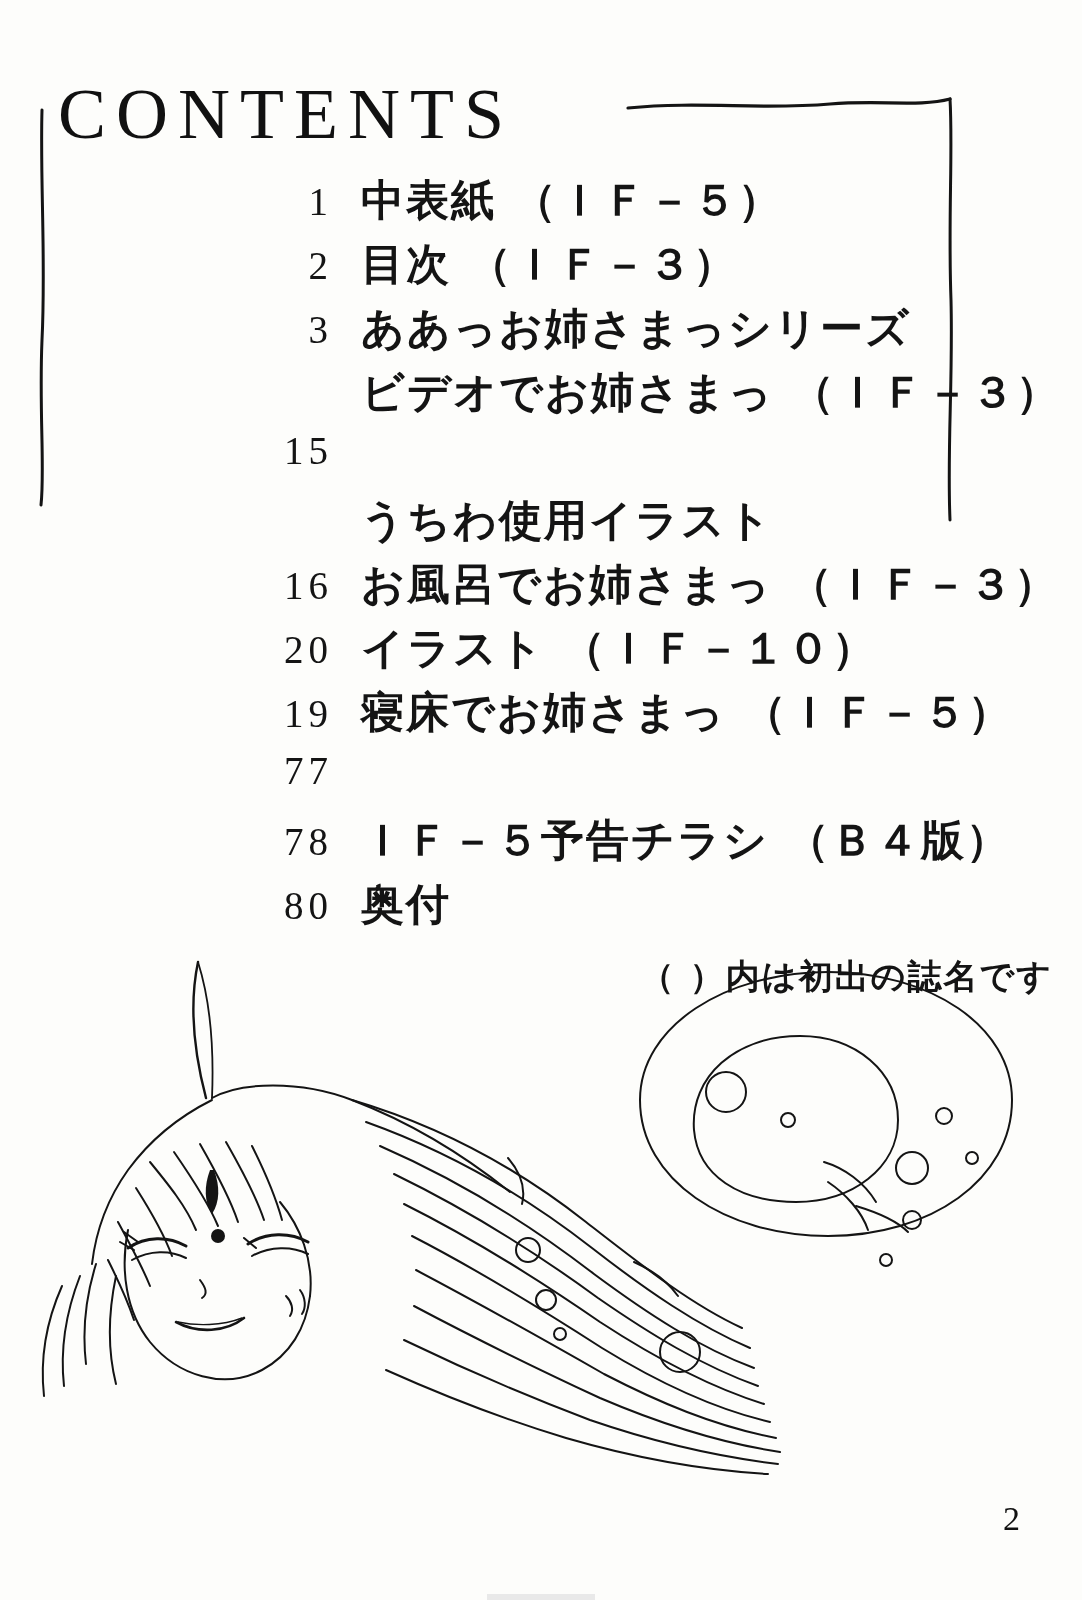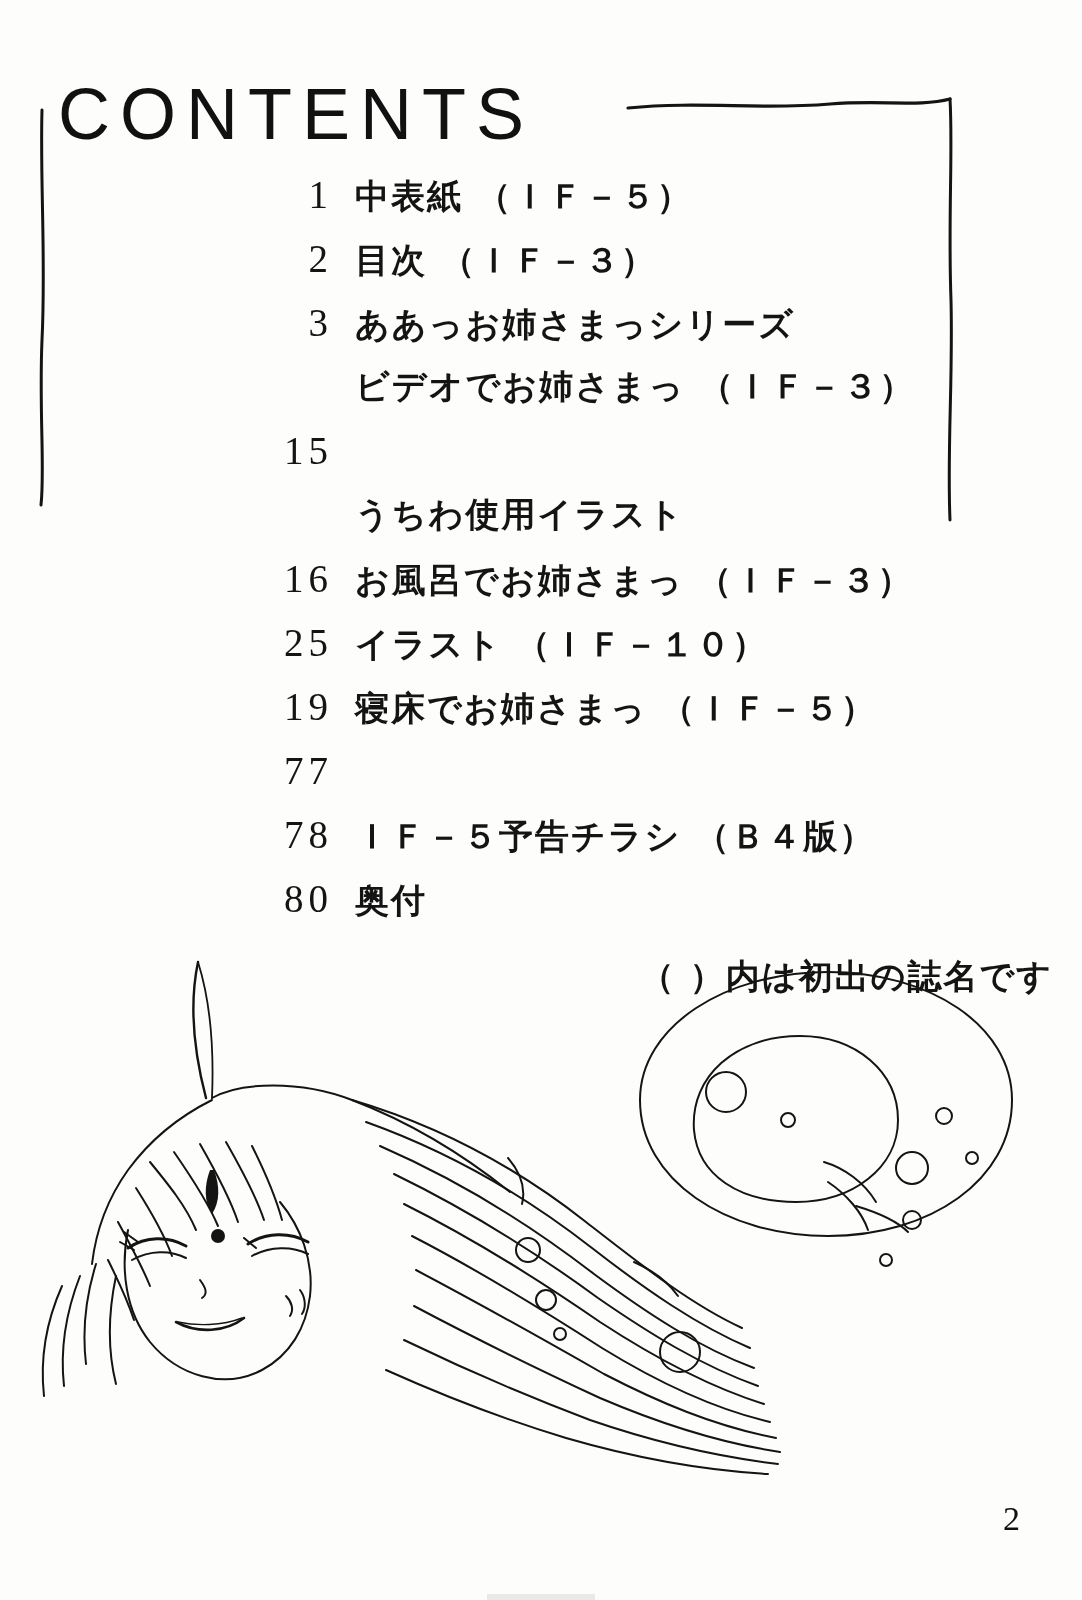--- a/index.html
+++ b/index.html
@@ -20,21 +20,21 @@
     position: absolute;
     inset: 0;
     background: #fdfdfb;
   }
 
   
   .contents-title {
     position: absolute;
     left: 58px;
     top: 78px;
-    font-family: Liberation Sans, sans-serif;
+    font-family: Liberation Serif, serif;
     font-size: 72px;
     letter-spacing: 10px;
     line-height: 1;
     white-space: nowrap;
     color: #111;
   }
 
   
   .rule-svg {
     position: absolute;
@@ -61,24 +61,25 @@
     width: 355px;
     text-align: right;
     padding-right: 22px;
     box-sizing: border-box;
     font-family: "Liberation Serif", serif;
     font-size: 39px;
     letter-spacing: 5px;
   }
   .toc-text {
     font-family: "DejaVu Sans", sans-serif;
-    font-size: 34px;
+    font-size: 43px;
     font-weight: 700;
     letter-spacing: 2px;
     white-space: nowrap;
+    margin-left: 6px;
   }
   .toc-row.cont .toc-num { visibility: hidden; }
   .toc-row.cont .toc-text { padding-left: 0; }
 
   .toc-note {
     margin-top: 14px;
     padding-left: 640px;
     font-family: "DejaVu Sans", sans-serif;
     font-weight: 700;
     font-size: 34px;
@@ -158,21 +159,21 @@
       <span class="toc-num"></span>
       <span class="toc-text">うちわ使用イラスト</span>
     </div>
 
     <div class="toc-row">
       <span class="toc-num">16</span>
       <span class="toc-text">お風呂でお姉さまっ （ＩＦ－３）</span>
     </div>
 
     <div class="toc-row">
-      <span class="toc-num">25</span>
+      <span class="toc-num">20</span>
       <span class="toc-text">イラスト （ＩＦ－１０）</span>
     </div>
 
     <div class="toc-row">
       <span class="toc-num">19</span>
       <span class="toc-text">寝床でお姉さまっ （ＩＦ－５）</span>
     </div>
 
     <div class="toc-row">
       <span class="toc-num">77</span>

